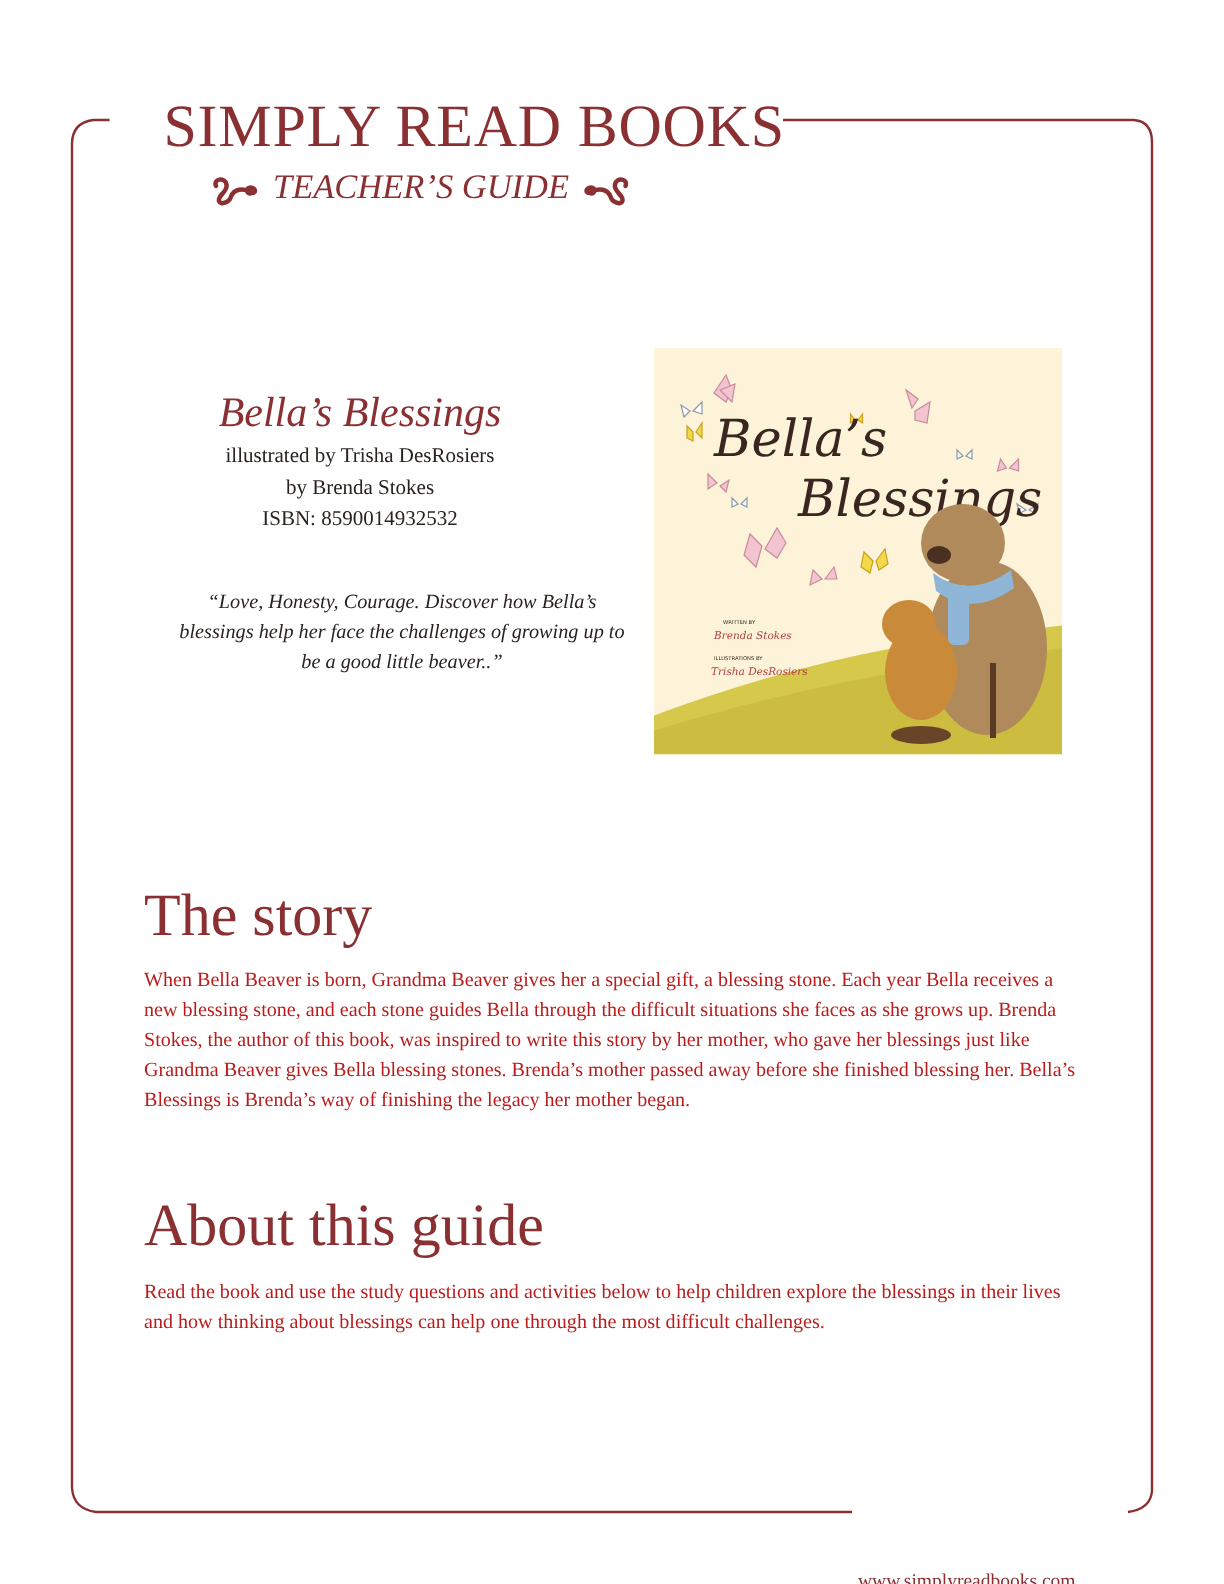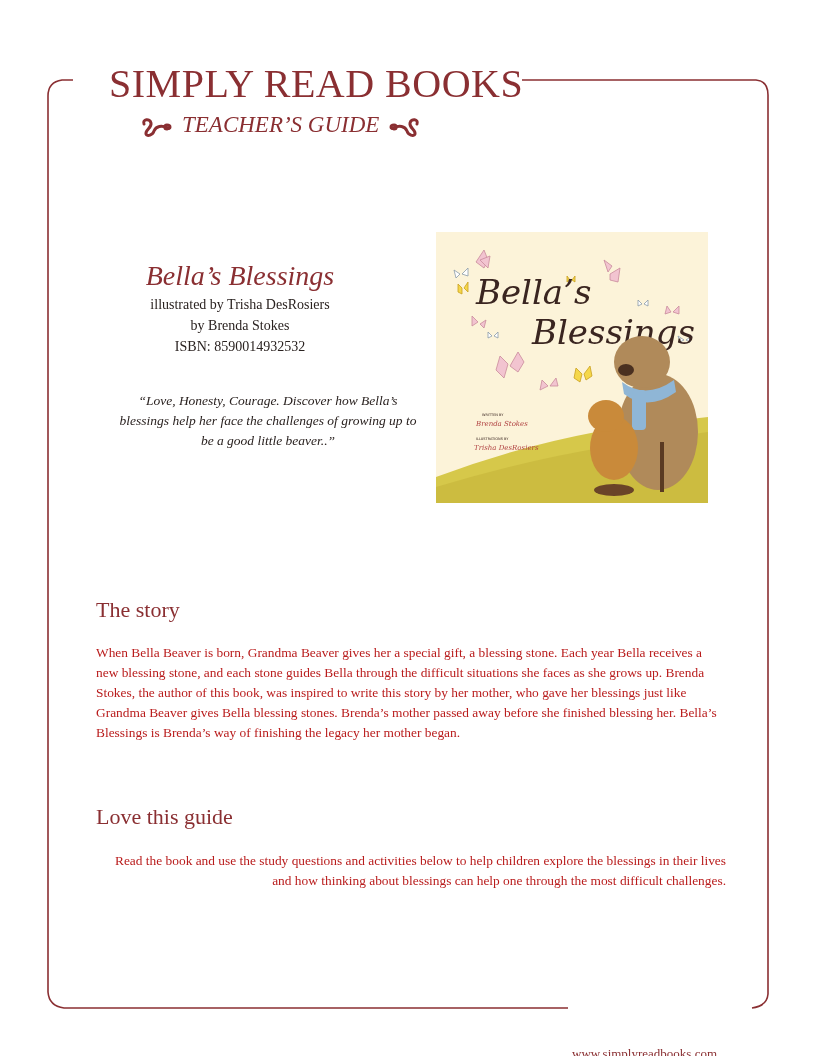--- a/index.html
+++ b/index.html
@@ -10,21 +10,21 @@
              color: #8a2f32; line-height: 44px; white-space: nowrap; margin-left: 28px; }
     .subtitle { position: absolute; left: 140px; top: 108px; height: 30px; display: flex; align-items: flex-end; gap: 8px;
                 color: #8a2f32; font-style: italic; font-size: 23px; white-space: nowrap; }
     .flourish { display: inline-block; width: 34px; height: 22px; }
     .book-info { position: absolute; left: 80px; top: 258px; width: 320px; text-align: center; }
     .book-title { font-style: italic; font-size: 28px; color: #8a2f32; line-height: 36px; }
     .book-line { font-size: 14px; line-height: 21px; color: #2a2220; }
     .blurb { position: absolute; left: 84px; top: 391px; width: 312px; text-align: center;
              font-style: italic; font-size: 13.5px; line-height: 20px; color: #2a2220; margin-left: 28px; }
     .cover { position: absolute; left: 436px; top: 232px; width: 272px; height: 271px; background: #fcf3d9; overflow: hidden; text-align: right; }
-    .h2 { position: absolute; left: 96px; font-size: 22px; color: #8a2f32; line-height: 36px; white-space: nowrap; }
+    .h2 { position: absolute; left: 96px; font-size: 40px; color: #8a2f32; line-height: 36px; white-space: nowrap; }
     .para { position: absolute; left: 96px; width: 630px; font-size: 13.4px; line-height: 20px; color: #b91c1c; }
     .footer-url { position: absolute; left: 566px; top: 998px; font-size: 13px; color: #8a2f32; background: #fff; padding: 0 6px; white-space: nowrap; margin-top: 48px; }
   </style>
 </head>
 <body>
 
 <svg class="frame" viewBox="0 0 816 1056" xmlns="http://www.w3.org/2000/svg">
   <g fill="none" stroke="#8a2f32" stroke-width="1.6">
 
     <path d="M48 100 L48 96 Q48 82 62 80 L73 80"></path>
@@ -117,16 +117,16 @@
     <text x="46" y="184" font-family="DejaVu Sans, sans-serif" font-size="3.5" fill="#3a2520">WRITTEN BY</text>
     <text x="40" y="194" font-family="DejaVu Serif, serif" font-style="italic" font-size="7" fill="#b04040">Brenda Stokes</text>
     <text x="40" y="208" font-family="DejaVu Sans, sans-serif" font-size="3.5" fill="#3a2520">ILLUSTRATIONS BY</text>
     <text x="38" y="218" font-family="DejaVu Serif, serif" font-style="italic" font-size="7" fill="#b04040">Trisha DesRosiers</text>
   </svg>
 </div>
 
 <div class="h2" style="top: 592px;">The story</div>
 <div class="para" style="top: 643px;">When Bella Beaver is born, Grandma Beaver gives her a special gift, a blessing stone. Each year Bella receives a new blessing stone, and each stone guides Bella through the difficult situations she faces as she grows up.  Brenda Stokes, the author of this book, was inspired to write this story by her mother, who gave her blessings just like Grandma Beaver gives Bella blessing stones. Brenda’s mother passed away before she finished blessing her. Bella’s Blessings is Brenda’s way of finishing the legacy her mother began.</div>
 
-<div class="h2" style="top: 799px;">Love this guide</div>
-<div class="para" style="top: 851px; text-align: right;">Read the book and use the study questions and activities below to help children explore the blessings in their lives and how thinking about blessings can help one through the most difficult challenges.</div>
+<div class="h2" style="top: 799px;">About this guide</div>
+<div class="para" style="top: 851px;">Read the book and use the study questions and activities below to help children explore the blessings in their lives and how thinking about blessings can help one through the most difficult challenges.</div>
 
 <div class="footer-url">www.simplyreadbooks.com</div>
 
 </body></html>

